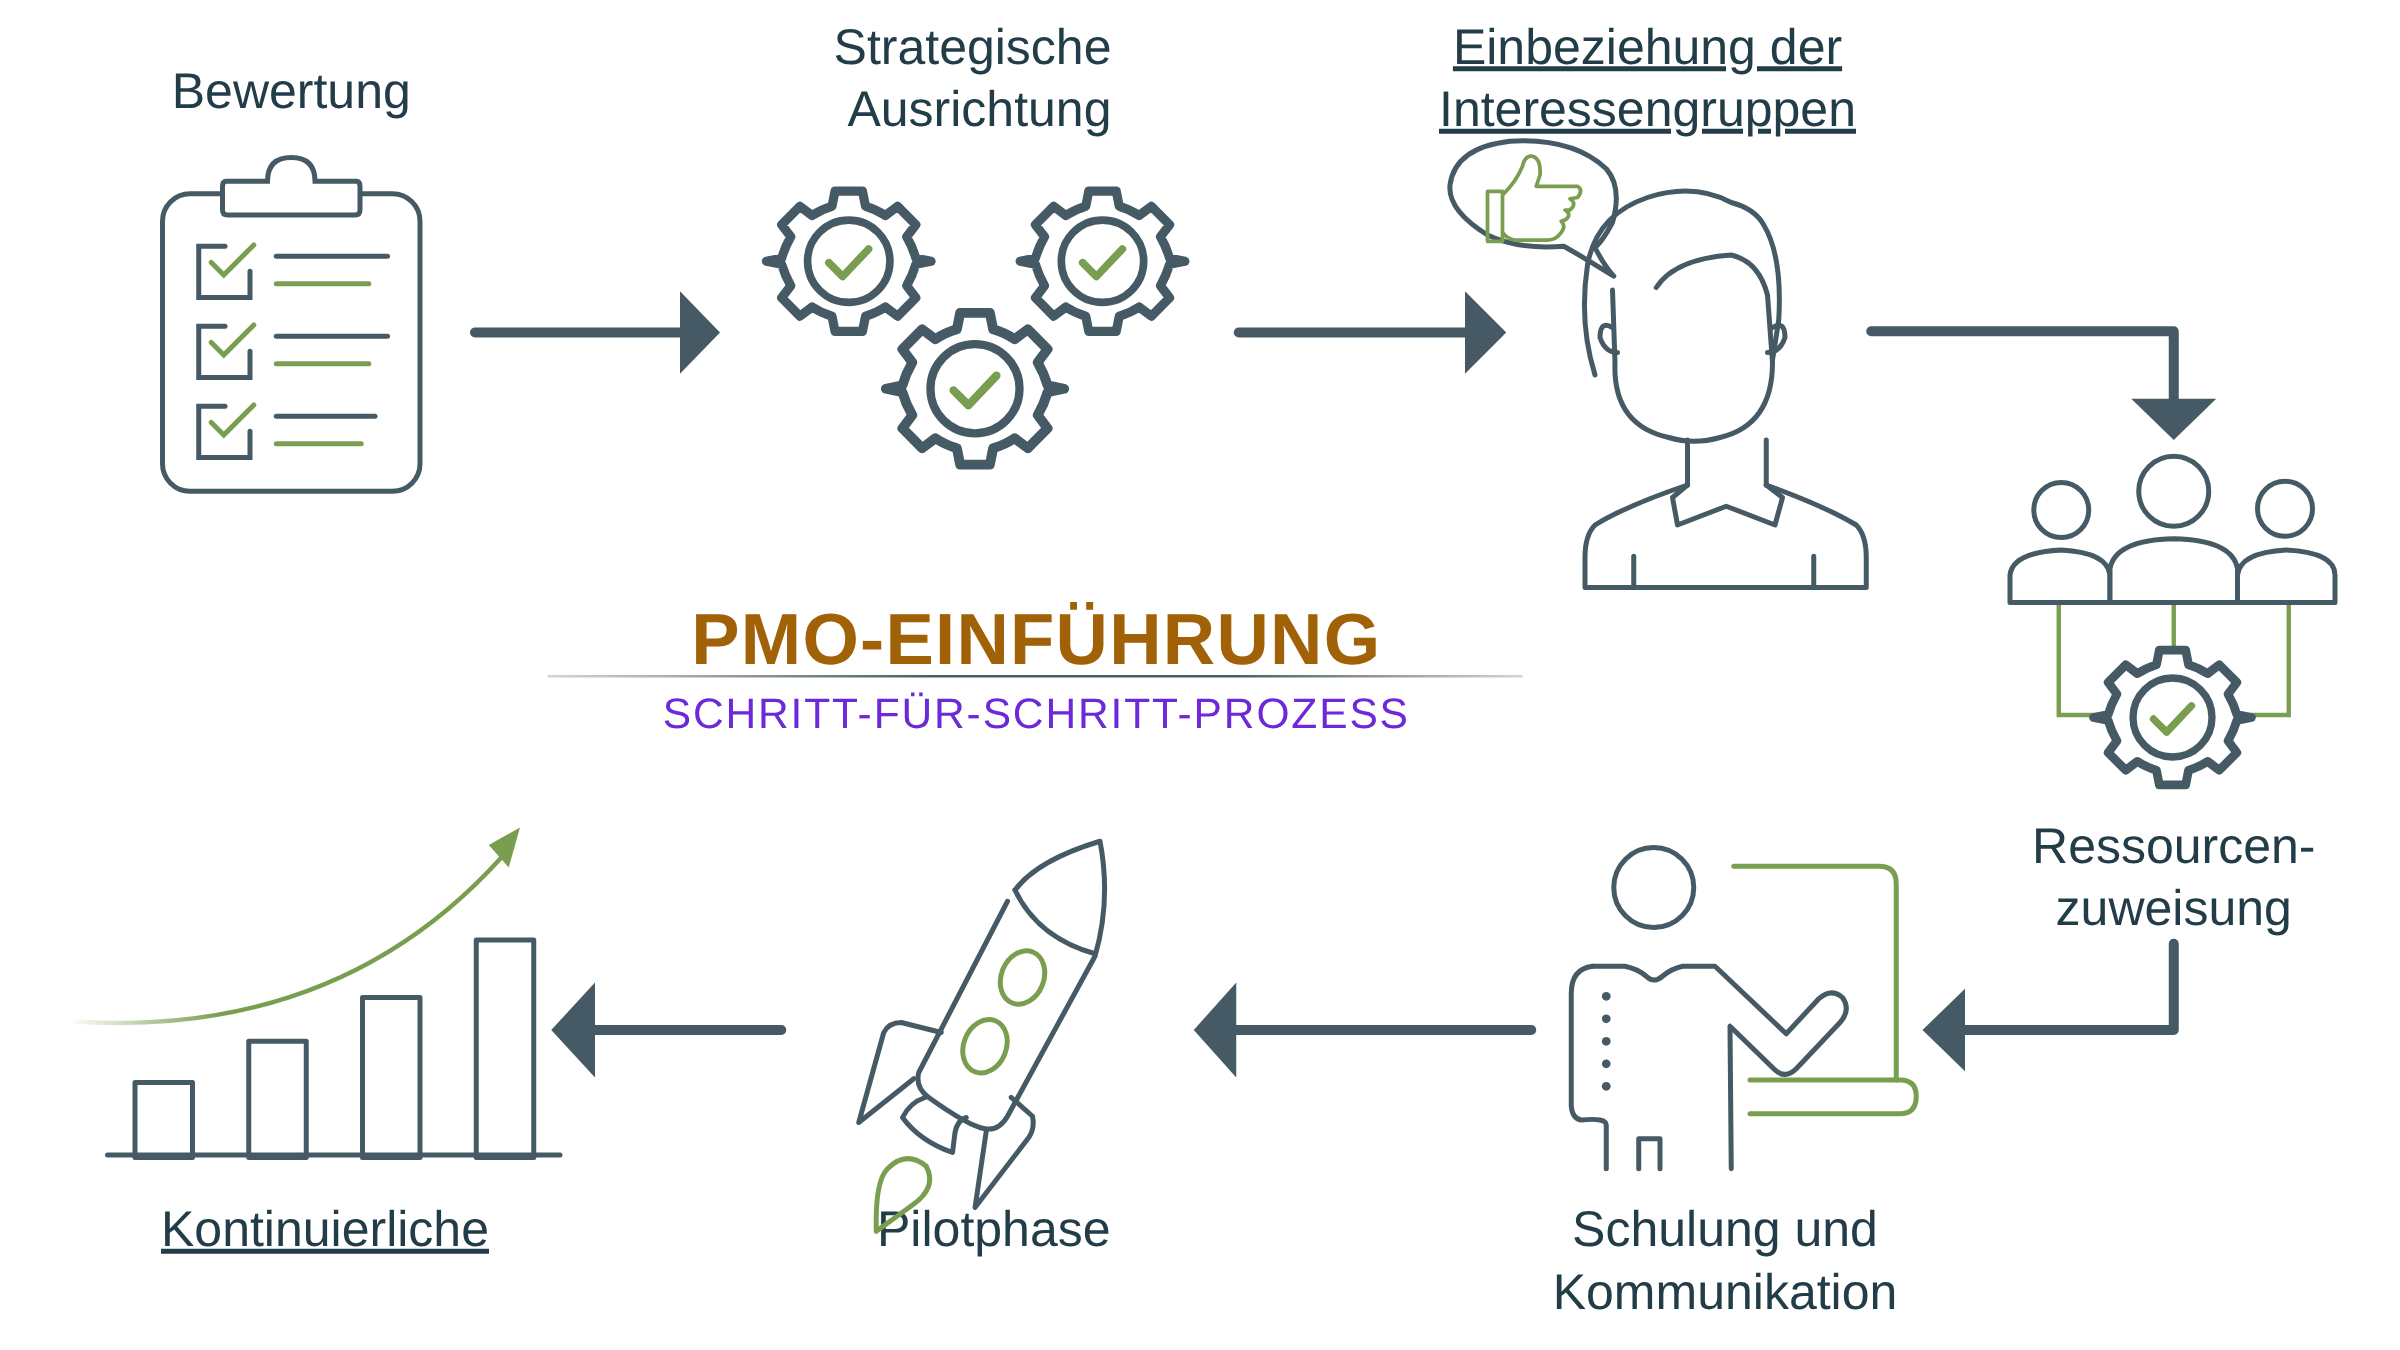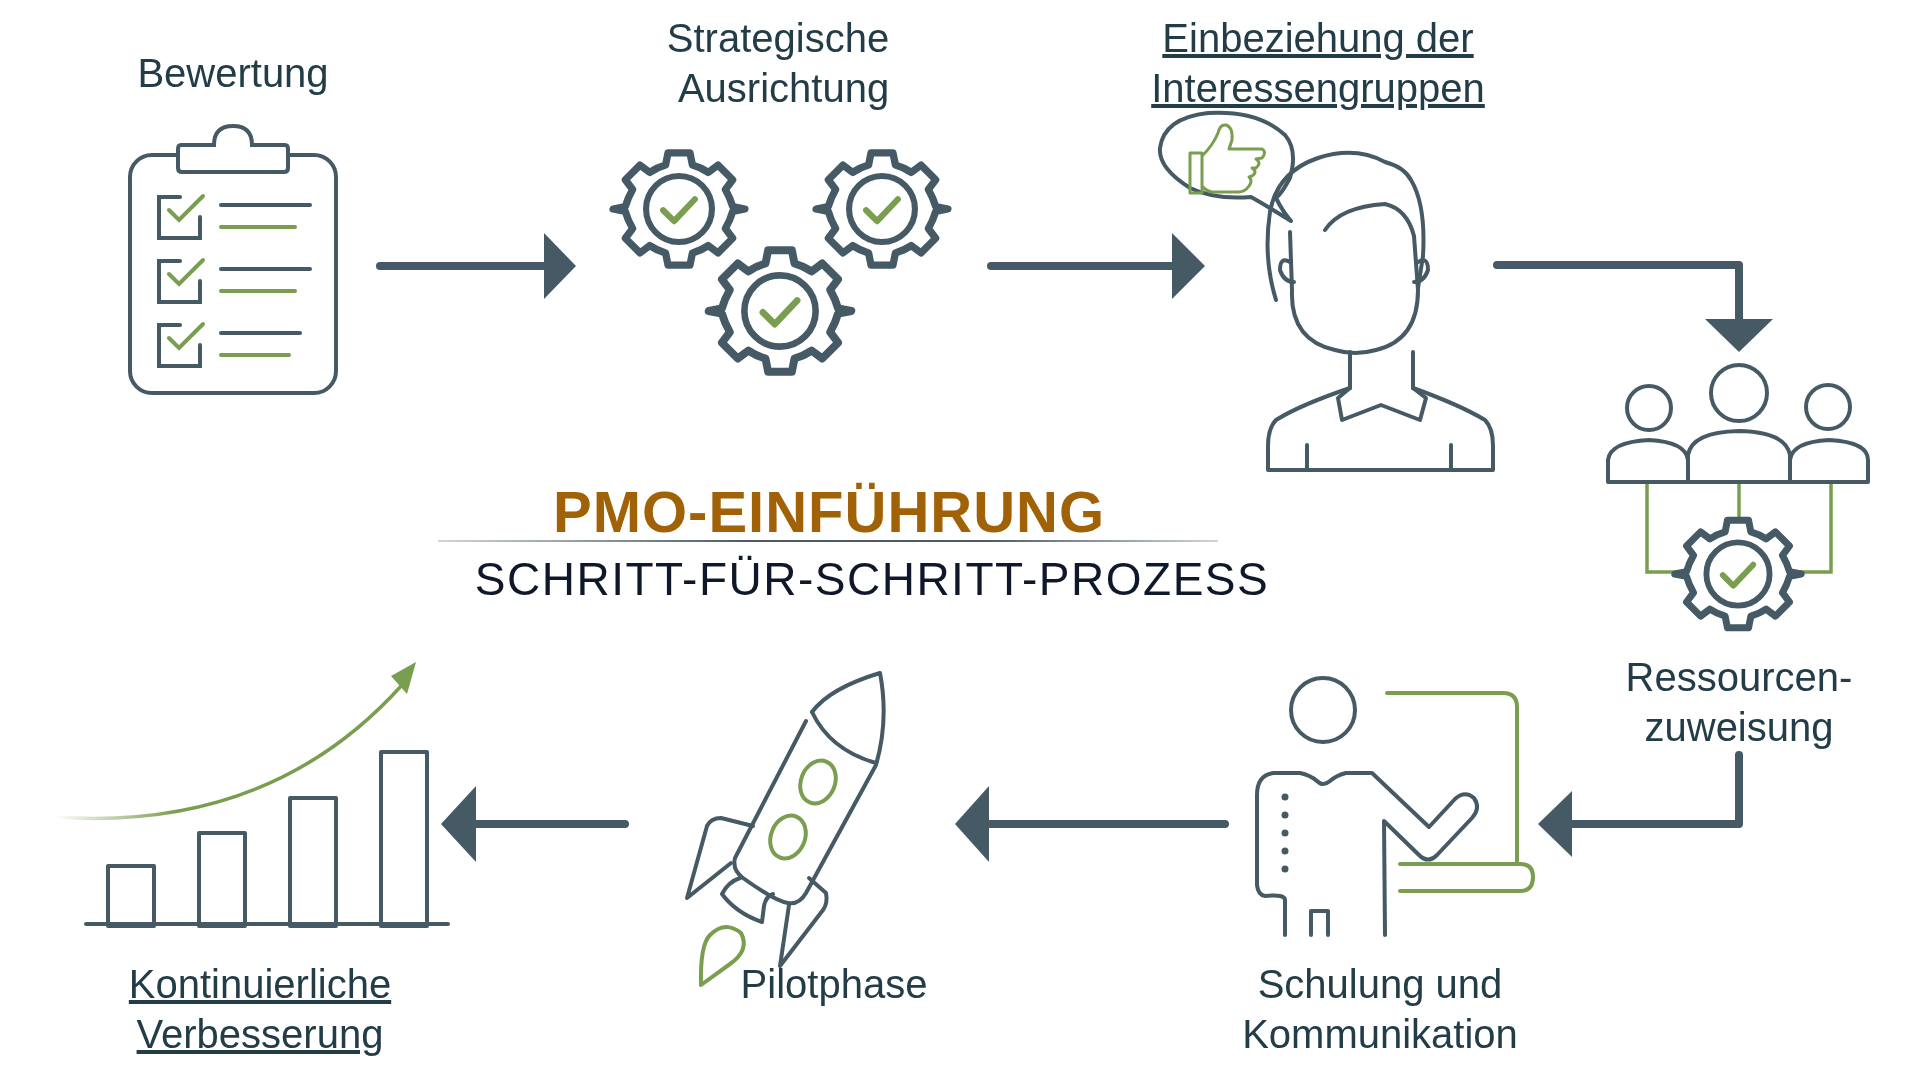--- a/index.html
+++ b/index.html
@@ -1,21 +1,21 @@
 <!DOCTYPE html>
 <html><head>
 <meta charset="utf-8">
 <style>
   html,body{margin:0;padding:0;background:#ffffff;}
   body{width:1920px;height:1080px;position:relative;overflow:hidden;font-family:"Liberation Sans","DejaVu Sans",sans-serif;color:#233d48;}
   .label{position:absolute;text-align:center;font-size:40px;line-height:50px;color:#233d48;white-space:nowrap;transform:translateX(-50%);}
   .label span{display:block;}
   svg{position:absolute;left:0;top:0;overflow:visible;}
   .title{position:absolute;left:829px;top:478px;transform:translateX(-50%);font-weight:bold;font-size:58px;letter-spacing:1px;color:#a16207;white-space:nowrap;}
-  .subtitle{position:absolute;left:872px;top:552px;transform:translateX(-50%);font-size:46px;letter-spacing:1.5px;color:#0f172a;white-space:nowrap;}
+  .subtitle{position:absolute;left:829px;top:552px;transform:translateX(-50%);font-size:34px;letter-spacing:1.5px;color:#6d28d9;white-space:nowrap;}
   .rule{position:absolute;left:438px;top:540px;width:780px;height:2px;background:linear-gradient(90deg,#d0d6d8,#4a5b63 40%,#4a5b63 70%,#d0d6d8);}
 </style>
 </head>
 <body>
 
 <div class="title">PMO-EINFÜHRUNG</div>
 <div class="rule"></div>
 <div class="subtitle">SCHRITT-FÜR-SCHRITT-PROZESS</div>
 
 <div class="label" style="left:233px;top:48px;">
@@ -30,26 +30,25 @@
   <span>Interessengruppen</span>
 </div>
 <div class="label" style="left:1739px;top:652px;">
   <span>Ressourcen-</span>
   <span>zuweisung</span>
 </div>
 <div class="label" style="left:1380px;top:959px;">
   <span>Schulung und</span>
   <span>Kommunikation</span>
 </div>
-<div class="label" style="left:795px;top:959px;margin-left:39px;">
+<div class="label" style="left:795px;top:959px;">
   <span>Pilotphase</span>
 </div>
 <div class="label" style="left:260px;top:959px;text-decoration:underline;">
   <span>Kontinuierliche</span>
-  <span>Verbesserung</span>
 </div>
 
 <svg width="1920" height="1080" viewBox="0 0 1920 1080">
   <defs>
     <g id="gear">
       <path d="M-9,-46 L9,-46 L11,-36 Q18,-34 24,-30 L32,-36 L44,-24 L38,-16 Q42,-9 44,-2 L54,0 L54,0 L44,2 Q42,9 38,16 L44,24 L32,36 L24,30 Q18,34 11,36 L9,46 L-9,46 L-11,36 Q-18,34 -24,30 L-32,36 L-44,24 L-38,16 Q-42,9 -44,2 L-54,0 L-44,-2 Q-42,-9 -38,-16 L-44,-24 L-32,-36 L-24,-30 Q-18,-34 -11,-36 Z" fill="#fff" stroke="#455a64" stroke-width="6" stroke-linejoin="round"></path>
       <circle r="27" fill="none" stroke="#455a64" stroke-width="5"></circle>
       <path d="M-13,1 L-4,10 L13,-8" fill="none" stroke="#7a9e4f" stroke-width="5" stroke-linecap="round" stroke-linejoin="round"></path>
     </g>
   </defs>

